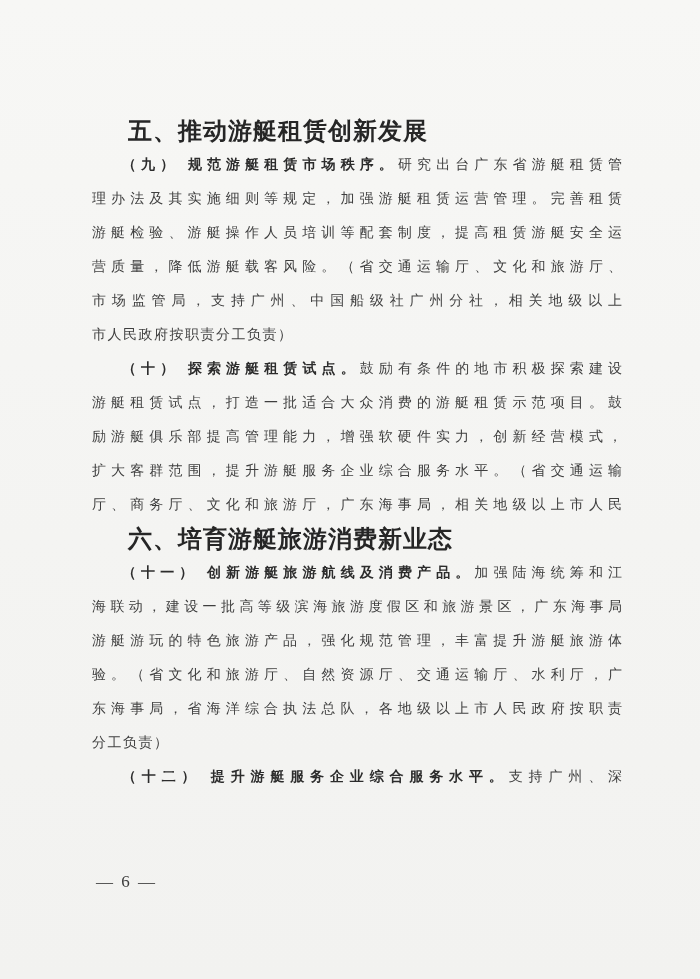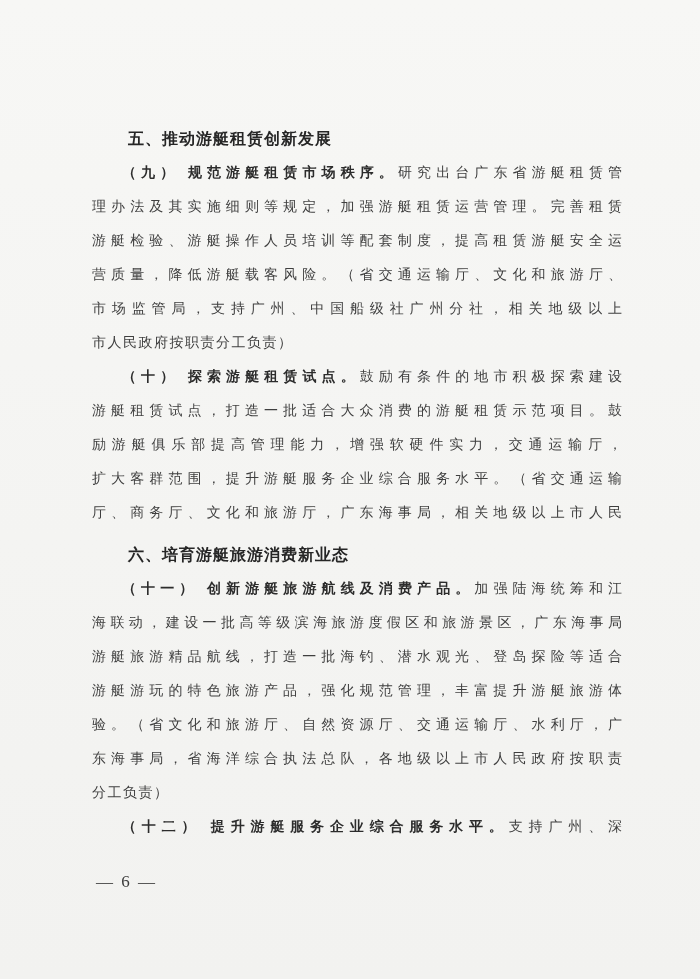--- a/index.html
+++ b/index.html
@@ -14,22 +14,22 @@
   }
   .content {
     position: absolute;
     left: 92px;
     top: 114px;
     width: 530px;
   }
   .heading {
     height: 34px;
     line-height: 34px;
-    margin: 8px 0 0 36px;
-    font-size: 16px;
+    margin: 0 0 0 36px;
+    font-size: 24px;
     font-weight: bold;
     color: #262626;
     font-family: "Liberation Sans", sans-serif;
     letter-spacing: 1px;
   }
   .para { margin: 0; }
   .line {
     height: 34px;
     line-height: 34px;
     font-size: 14px;
@@ -71,31 +71,30 @@
       <div class="line">理办法及其实施细则等规定，加强游艇租赁运营管理。完善租赁</div>
       <div class="line">游艇检验、游艇操作人员培训等配套制度，提高租赁游艇安全运</div>
       <div class="line">营质量，降低游艇载客风险。（省交通运输厅、文化和旅游厅、</div>
       <div class="line">市场监管局，支持广州、中国船级社广州分社，相关地级以上</div>
       <div class="line last">市人民政府按职责分工负责）</div>
     </div>
 
     <div class="para">
       <div class="line first"><span class="lead">（十） 探索游艇租赁试点。</span><span>鼓励有条件的地市积极探索建设</span></div>
       <div class="line">游艇租赁试点，打造一批适合大众消费的游艇租赁示范项目。鼓</div>
-      <div class="line">励游艇俱乐部提高管理能力，增强软硬件实力，交通运输厅，</div>
+      <div class="line">励游艇俱乐部提高管理能力，增强软硬件实力，创新经营模式，</div>
       <div class="line">扩大客群范围，提升游艇服务企业综合服务水平。（省交通运输</div>
       <div class="line">厅、商务厅、文化和旅游厅，广东海事局，相关地级以上市人民</div>
     </div>
 
     <h2 class="heading">六、培育游艇旅游消费新业态</h2>
 
     <div class="para">
       <div class="line first"><span class="lead">（十一） 创新游艇旅游航线及消费产品。</span><span>加强陆海统筹和江</span></div>
       <div class="line">海联动，建设一批高等级滨海旅游度假区和旅游景区，广东海事局</div>
-      <div class="line">游艇旅游精品航线，打造一批海钓、潜水观光、登岛探险等适合</div>
       <div class="line">游艇游玩的特色旅游产品，强化规范管理，丰富提升游艇旅游体</div>
       <div class="line">验。（省文化和旅游厅、自然资源厅、交通运输厅、水利厅，广</div>
       <div class="line">东海事局，省海洋综合执法总队，各地级以上市人民政府按职责</div>
       <div class="line last">分工负责）</div>
     </div>
 
     <div class="para">
       <div class="line first"><span class="lead">（十二） 提升游艇服务企业综合服务水平。</span><span>支持广州、深</span></div>
     </div>
 

